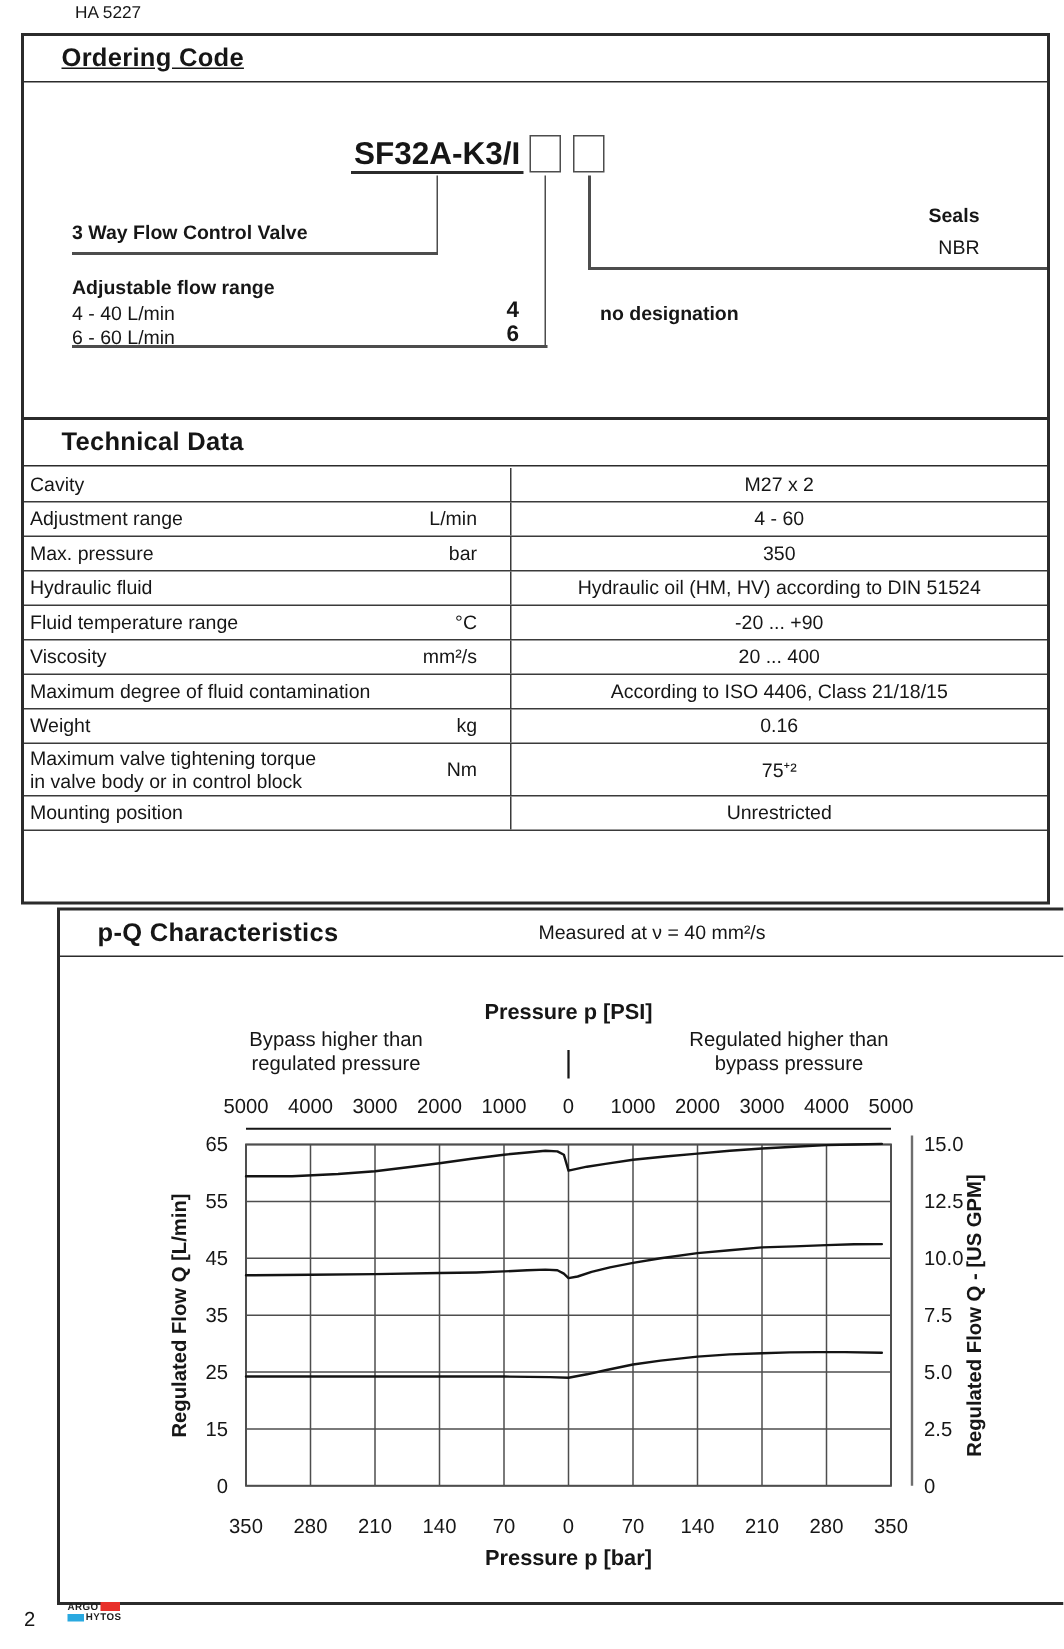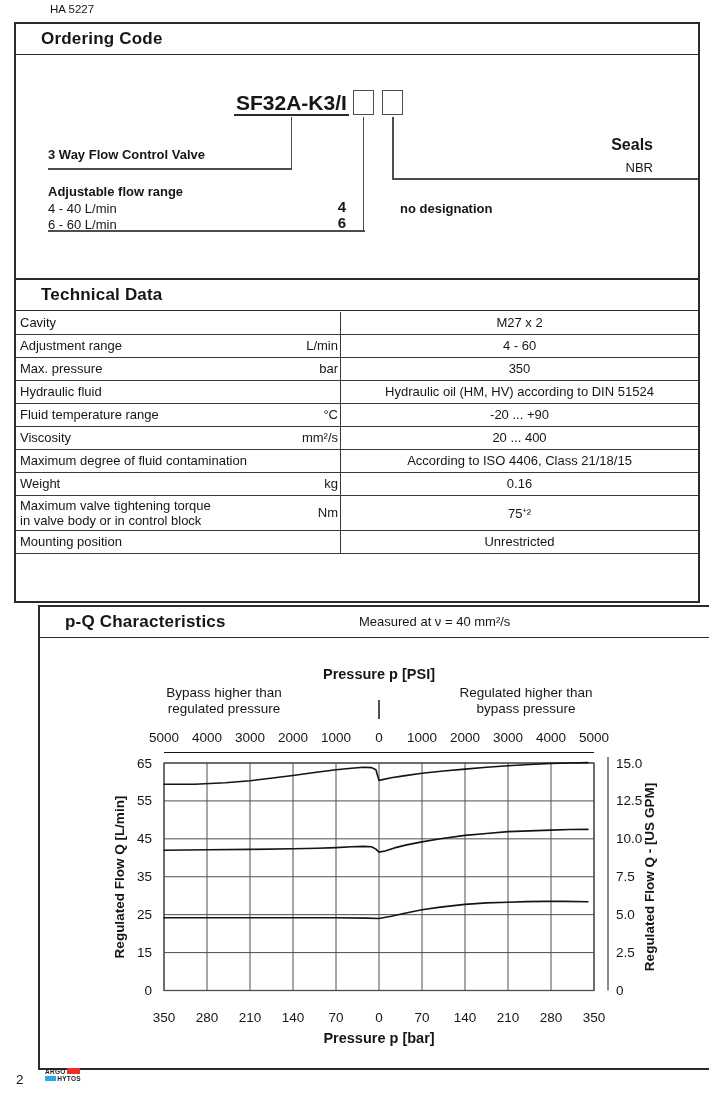--- a/index.html
+++ b/index.html
@@ -2,21 +2,21 @@
 <html><head>
 <meta charset="utf-8">
 <style>
   html,body{margin:0;padding:0;background:#fff;}
   .page{position:relative;width:709px;height:1099px;background:#ffffff;
         font-family:"Liberation Sans",sans-serif;color:#161616;overflow:hidden;}
   .doc-code{position:absolute;left:14px;top:3px;font-size:11.5px;padding-left:36px;}
 
   .section{position:absolute;left:14px;width:686px;border:2px solid #2b2b2b;
            background:#fff;box-sizing:border-box;}
-  #sec-ordering{top:22px;height:317px;}
+  #sec-ordering{top:22px;height:317px;text-decoration:underline;}
   #sec-technical{top:278px;height:325px;}
   #sec-pq{top:605px;height:465px;margin-left:24px;}
 
   .sec-band{position:relative;height:30px;border-bottom:1.5px solid #2b2b2b;
             display:flex;align-items:center;}
   .sec-title{font-size:17px;font-weight:bold;padding-left:25px;letter-spacing:.2px;}
   .sec-sub{position:absolute;left:319px;top:7px;font-size:13px;font-weight:normal;}
 
   
   .model-code{position:absolute;left:218px;top:69px;font-size:21px;font-weight:bold;
@@ -24,28 +24,28 @@
   .code-box{position:absolute;width:21px;height:25px;border:1.5px solid #4d4d4d;
             background:#fff;box-sizing:border-box;top:66px;}
   #code-box-1{left:337px;} #code-box-2{left:366px;}
   .cline{position:absolute;background:#4d4d4d;}
   .cline.h{height:1.5px;} .cline.v{width:1.5px;}
   .diag-label{position:absolute;font-size:13px;font-weight:bold;white-space:nowrap;}
   .diag-text{position:absolute;font-size:13px;white-space:nowrap;}
   .flow-code{position:absolute;left:298px;width:32px;text-align:right;
              font-size:15px;font-weight:bold;}
   .seals-block{position:absolute;left:520px;width:117px;text-align:right;top:112px;}
-  .seals-block .s1{font-size:16px;font-weight:bold;display:block;margin-bottom:6px;}
+  .seals-block .s1{font-size:13px;font-weight:bold;display:block;margin-bottom:6px;}
   .seals-block .s2{font-size:13px;display:block;}
 
   
   .tech-table{position:absolute;left:0;top:31.5px;right:0;}
   .t-row{display:flex;border-bottom:1px solid #3a3a3a;min-height:22px;align-items:stretch;}
   .t-param{width:325px;display:flex;justify-content:space-between;align-items:center;
-           padding:2px 2px 2px 4px;box-sizing:border-box;border-right:1px solid #3a3a3a;
+           padding:2px 22px 2px 4px;box-sizing:border-box;border-right:1px solid #3a3a3a;
            font-size:13px;}
   .param-name{white-space:pre-line;line-height:15px;}
   .param-unit{padding-left:8px;}
   .t-value{flex:1;display:flex;align-items:center;justify-content:center;
            font-size:13px;text-align:left;}
 
   
   .chart-wrap{position:absolute;left:0;top:31.5px;width:682px;height:430px;}
   .chart-wrap svg{display:block;}
 

